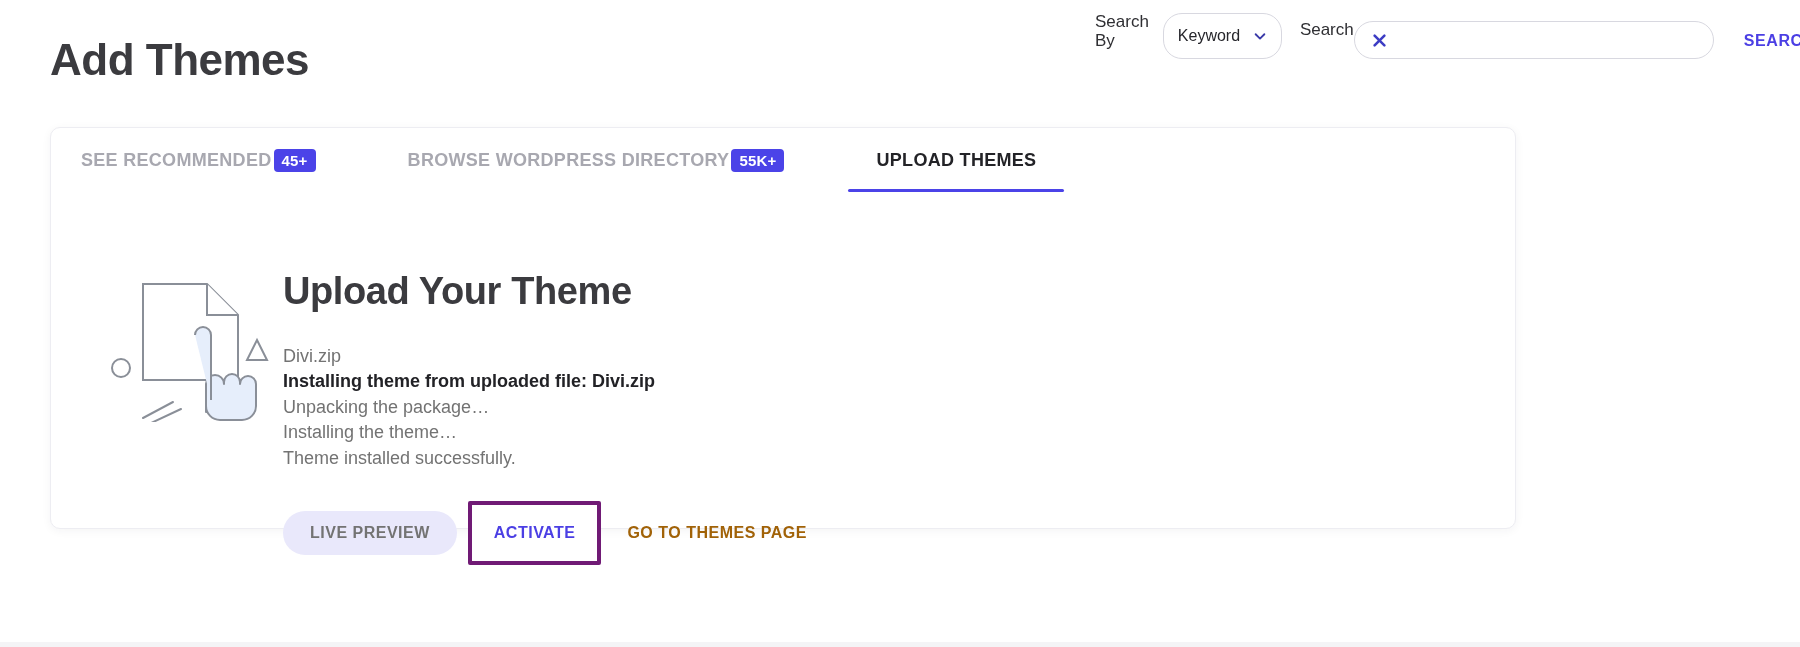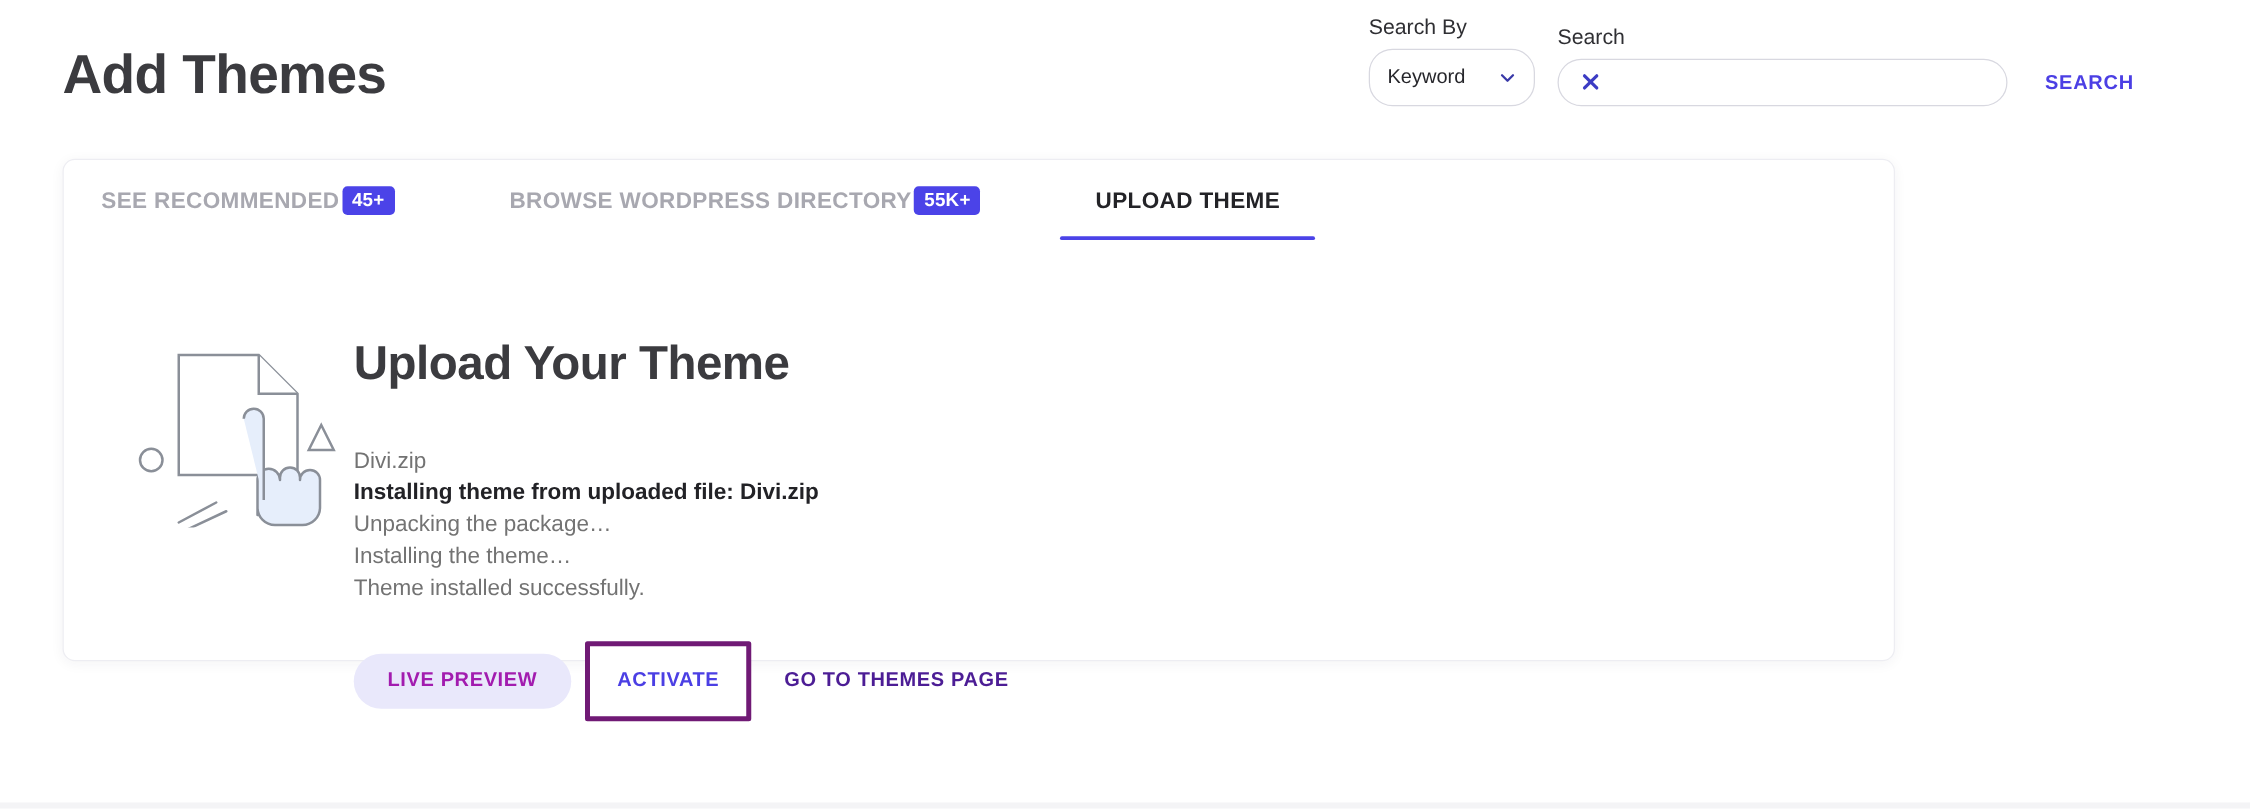--- a/index.html
+++ b/index.html
@@ -30,21 +30,21 @@
   }
 
   .search-area {
     position: absolute;
     left: 1095px;
     top: 13px;
     display: flex;
     align-items: flex-end;
     gap: 18px;
   }
-  .field-group { display: flex; flex-direction: column; }
+  .field-group { display: flex; }
   .field-label {
     font-size: 17px;
     color: #2f2f33;
     margin-bottom: 7px;
     line-height: 1.1;
     font-weight: 400;
   }
   .select-wrap {
     position: relative;
     width: 133px;
@@ -194,39 +194,39 @@
     left: 232px;
     top: 78px;
     width: 1150px;
   }
   .upload-heading {
     font-size: 38px;
     font-weight: 800;
     letter-spacing: -0.4px;
     color: #3b3b3f;
     line-height: 1.15;
-    margin-bottom: 42px;
+    margin-bottom: 30px;
   }
   .log-line {
     font-size: 18px;
     color: #737373;
     line-height: 1.42;
     font-weight: 400;
   }
   .log-line.bold { font-weight: 700; color: #222226; }
 
   .actions {
     margin-top: 30px;
     display: flex;
     align-items: center;
     gap: 0px;
   }
   .btn-pill {
     background: #e9e8fb;
-    color: #a21caf;
+    color: #737373;
     border: none;
     border-radius: 22px;
     height: 44px;
     padding: 0 27px;
     font-size: 16px;
     font-weight: 700;
     letter-spacing: 0.5px;
     font-family: "Liberation Sans", sans-serif;
     cursor: pointer;
   }
@@ -248,21 +248,21 @@
     letter-spacing: 0.5px;
     color: #4b3fe4;
   }
   .btn-plain {
     margin-left: 26px;
     background: none;
     border: none;
     font-size: 16px;
     font-weight: 700;
     letter-spacing: 0.5px;
-    color: #4c1d95;
+    color: #a16207;
     font-family: "Liberation Sans", sans-serif;
     cursor: pointer;
   }
 
   
   .bottom-strip {
     position: absolute;
     left: 0;
     bottom: 0;
     width: 100%;
@@ -311,21 +311,21 @@
     <div class="tabs">
       <div class="tab">
         <span class="tab-label">SEE RECOMMENDED</span>
         <span class="tab-badge">45+</span>
       </div>
       <div class="tab">
         <span class="tab-label">BROWSE WORDPRESS DIRECTORY</span>
         <span class="tab-badge">55K+</span>
       </div>
       <div class="tab active">
-        <span class="tab-label">UPLOAD THEME</span>
+        <span class="tab-label">UPLOAD THEMES</span>
       </div>
     </div>
 
     <div class="upload-body">
 
       <div class="illus">
         <svg viewBox="0 0 180 150" width="180" height="150" fill="none">
 
           <path d="M42 12 H106 L137 43 V108 H42 Z" stroke="#8a8f98" stroke-width="2" fill="#ffffff"></path>
           <path d="M106 12 V43 H137" stroke="#8a8f98" stroke-width="2" fill="#ffffff"></path>

